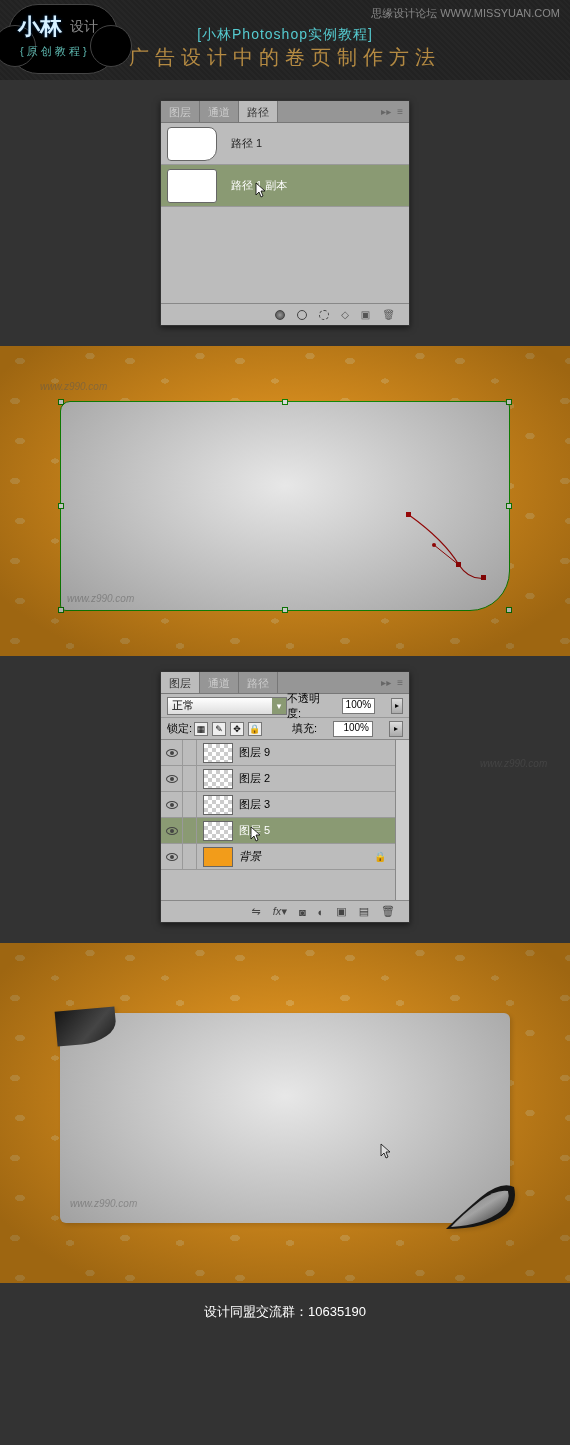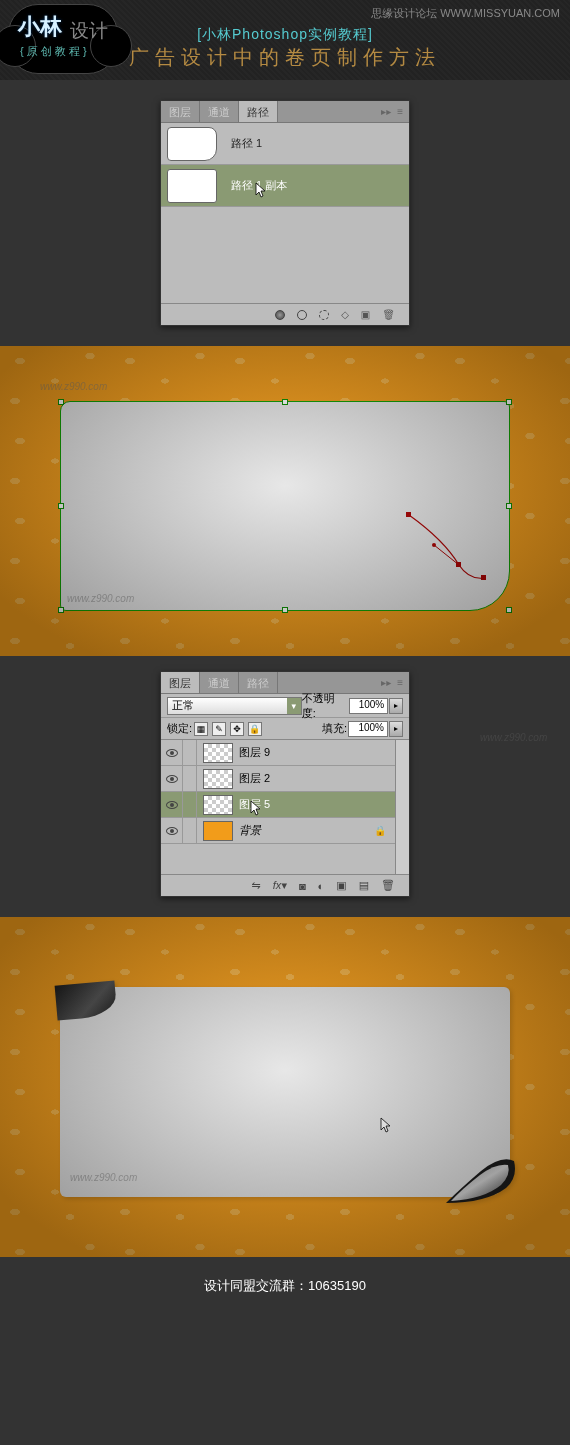--- a/index.html
+++ b/index.html
@@ -3,21 +3,21 @@
 <meta charset="utf-8">
 <style>
 * { margin: 0; padding: 0; box-sizing: border-box; font-family: "Microsoft YaHei", SimSun, Arial, sans-serif; }
 body { background: #333333; width: 570px; margin: 0 auto; }
 .header { height: 80px; position: relative; background: repeating-linear-gradient(45deg,#222,#222 2px,#262626 2px,#262626 4px); }
 .cloud { position: absolute; left: 8px; top: 4px; width: 110px; height: 70px; background: #000; border-radius: 30px; border: 1px solid #444; }
 .cloud::before,.cloud::after{content:"";position:absolute;background:#000;border-radius:50%;border:1px solid #444;}
 .cloud::before{width:40px;height:40px;left:-15px;top:20px;}
 .cloud::after{width:40px;height:40px;right:-15px;top:20px;}
 .logo-main{position:absolute;left:18px;top:12px;font-size:22px;color:#d6f0ff;font-weight:bold;text-shadow:0 0 3px #036;}
-.logo-sub{position:absolute;left:70px;top:18px;color:#888;font-size:19px;}
+.logo-sub{position:absolute;left:70px;top:18px;color:#888;font-size:14px;}
 .logo-tag{position:absolute;left:20px;top:44px;color:#5db8b0;font-size:11px;}
 .top-right{position:absolute;right:10px;top:6px;color:#888;font-size:11px;}
 .tutorial-title{text-align:center;padding-top:26px;}
 .tutorial-title-line1{color:#55cbd0;font-size:14px;letter-spacing:1px;}
 .tutorial-title-line2{color:#b48a42;font-size:20px;letter-spacing:6px;font-family:SimHei;}
 .panel{width:250px;margin:20px auto 0;background:#ec4899;border:1px solid #333;box-shadow:0 2px 6px rgba(0,0,0,.5);}
 .panel-header{background:#969696;height:22px;display:flex;border-bottom:1px solid #777;font-size:11px;color:#eee;}
 .panel-tab{padding:4px 8px;background:#969696;border-right:1px solid #777;color:#ccc;cursor:default;}
 .panel-tab.active{background:#bcbcbc;color:#333;}
 .panel-header-ctrl{margin-left:auto;display:flex;align-items:center;padding-right:6px;gap:6px;color:#666;font-size:10px;}
@@ -45,21 +45,21 @@
 .handle.bl{left:-3px;bottom:-3px;}
 .handle.br{right:-3px;bottom:-3px;}
 .handle.tm{left:50%;top:-3px;transform:translateX(-50%);}
 .handle.bm{left:50%;bottom:-3px;transform:translateX(-50%);}
 .handle.ml{left:-3px;top:50%;transform:translateY(-50%);}
 .handle.mr{right:-3px;top:50%;transform:translateY(-50%);}
 .curl-path{position:absolute;right:15px;bottom:20px;}
 .watermark{position:absolute;color:#777;font-size:10px;opacity:.5;font-style:italic;}
 .layer-opts{background:#bcbcbc;height:24px;display:flex;align-items:center;padding:0 6px;font-size:11px;border-bottom:1px solid #999;}
 .blend-select{width:137px;height:18px;background:linear-gradient(#fff,#ddd);border:1px solid #777;font-size:11px;padding-left:4px;display:flex;align-items:center;justify-content:space-between;}
-.opacity-box{margin-left:auto;display:flex;align-items:center;gap:1px;justify-content:center;}
+.opacity-box{margin-left:auto;display:flex;align-items:center;gap:16px;justify-content:center;}
 .pct-input{width:40px;height:16px;background:#fff;border:1px solid #777;font-size:10px;text-align:right;padding-right:3px;}
 .arrow-btn{width:14px;height:16px;background:linear-gradient(#ddd,#aaa);border:1px solid #777;display:flex;align-items:center;justify-content:center;font-size:8px;}
 .lock-row{background:#bcbcbc;height:22px;display:flex;align-items:center;padding:0 6px;font-size:11px;border-bottom:1px solid #888;}
 .lock-icon{width:14px;height:14px;border:1px solid #777;margin:0 2px;background:#eee;display:flex;align-items:center;justify-content:center;font-size:9px;}
 .layer-list{background:#bcbcbc;border-right:14px solid #bcbcbc;position:relative;}
 .layer-scrollbar{position:absolute;right:-14px;top:0;width:14px;background:#ccc;height:100%;border-left:1px solid #888;}
 .layer-row{display:flex;align-items:center;height:26px;border-bottom:1px solid #999;font-size:11px;}
 .layer-row.sel{background:#8a9a73;color:#fff;}
 .eye-cell{width:22px;height:100%;border-right:1px solid #999;display:flex;align-items:center;justify-content:center;}
 .eye-icon{width:12px;height:8px;border:1px solid #444;border-radius:50%;position:relative;}
@@ -193,20 +193,28 @@
       <span>图层 9</span>
     </div>
     <div class="layer-row">
       <div class="eye-cell">
           <span class="eye-icon"></span>
         </div>
       <div class="link-cell"></div>
       <div class="layer-thumb"></div>
       <span>图层 2</span>
     </div>
+    <div class="layer-row">
+      <div class="eye-cell">
+          <span class="eye-icon"></span>
+        </div>
+      <div class="link-cell"></div>
+      <div class="layer-thumb"></div>
+      <span>图层 3</span>
+    </div>
     <div class="layer-row sel">
       <div class="eye-cell">
           <span class="eye-icon"></span>
         </div>
       <div class="link-cell"></div>
       <div class="layer-thumb"></div>
       <span>图层 5</span>
       <svg class="cursor-svg" style="margin-left:-20px;margin-top:6px" viewBox="0 0 12 16">
           <path d="M1 1 L1 13 L4 10 L6 15 L8 14 L6 9 L10 9 Z"></path>
         </svg>

